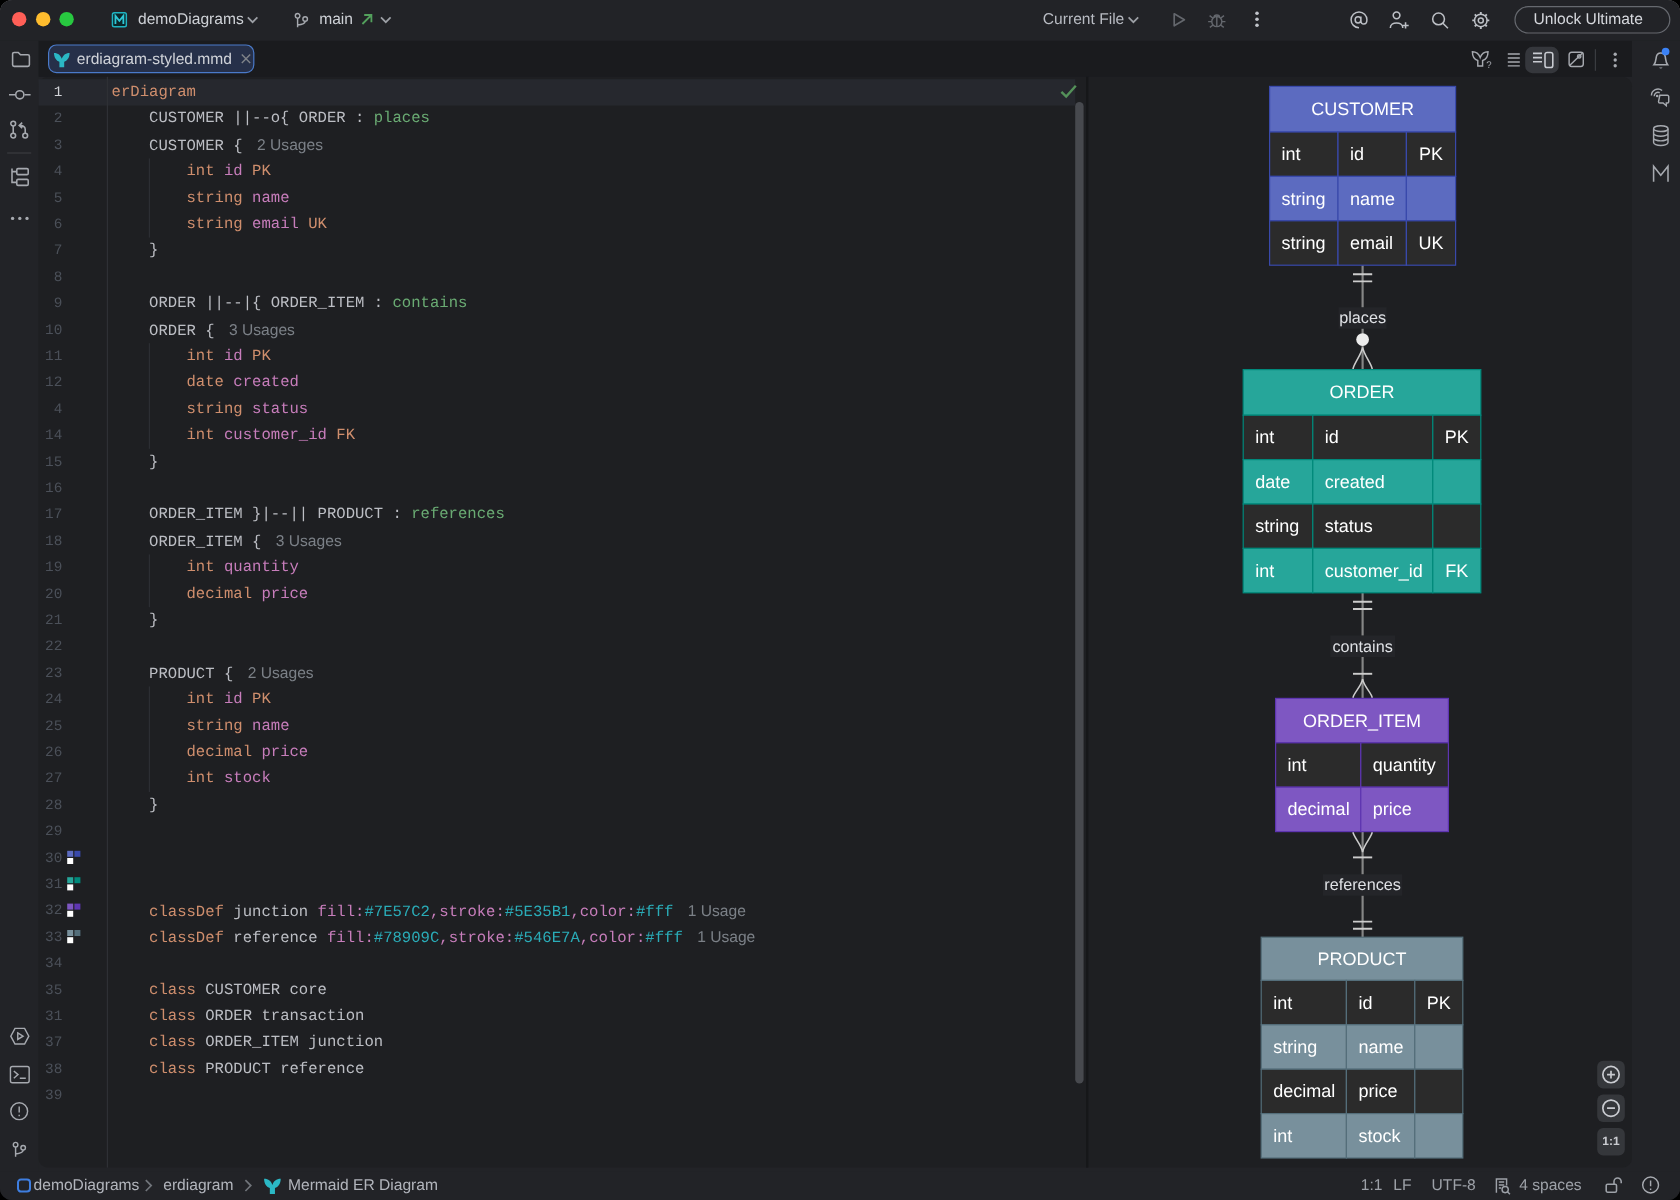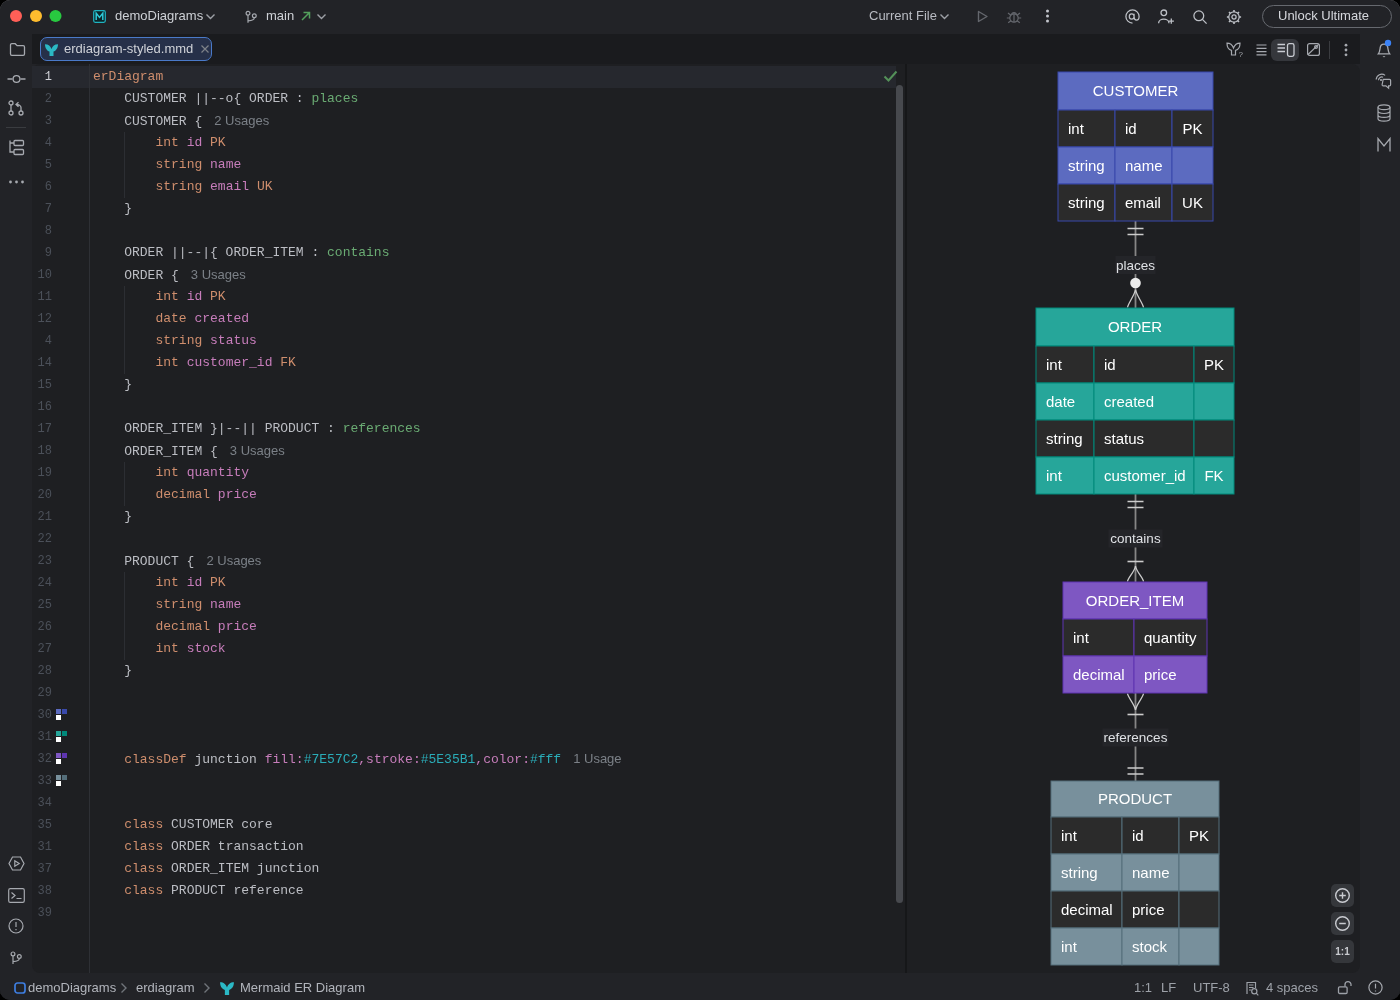--- a/index.html
+++ b/index.html
@@ -290,20 +290,21 @@
 <div class="cl" style="top:506px;">    }</div>
 <div class="cl" style="top:528px;"></div>
 <div class="cl" style="top:550px;">    PRODUCT {<span class="inlay">2 Usages</span></div>
 <div class="cl" style="top:572px;">        <span class="k">int</span> <span class="a">id</span> <span class="k">PK</span></div>
 <div class="cl" style="top:594px;">        <span class="k">string</span> <span class="a">name</span></div>
 <div class="cl" style="top:616px;">        <span class="k">decimal</span> <span class="a">price</span></div>
 <div class="cl" style="top:638px;">        <span class="k">int</span> <span class="a">stock</span></div>
 <div class="cl" style="top:660px;">    }</div>
 <div class="cl" style="top:682px;"></div>
 <div class="cl" style="top:748px;">    <span class="k">classDef</span> junction <span class="a">fill:</span><span class="t">#7E57C2</span><span class="a">,</span><span class="a">stroke:</span><span class="t">#5E35B1</span><span class="a">,</span><span class="a">color:</span><span class="t">#fff</span><span class="inlay">1 Usage</span></div>
+<div class="cl" style="top:770px;">    <span class="k">classDef</span> reference <span class="a">fill:</span><span class="t">#78909C</span><span class="a">,</span><span class="a">stroke:</span><span class="t">#546E7A</span><span class="a">,</span><span class="a">color:</span><span class="t">#fff</span><span class="inlay">1 Usage</span></div>
 <div class="cl" style="top:792px;"></div>
 <div class="cl" style="top:814px;">    <span class="k">class</span> CUSTOMER core</div>
 <div class="cl" style="top:836px;">    <span class="k">class</span> ORDER transaction</div>
 <div class="cl" style="top:858px;">    <span class="k">class</span> ORDER_ITEM junction</div>
 <div class="cl" style="top:880px;">    <span class="k">class</span> PRODUCT reference</div>
 <div class="cl" style="top:902px;"></div>
 <svg style="left:906px;top:64px" width="454" height="909" viewBox="0 0 454 909" font-family="Liberation Sans,sans-serif">
       <path d="M229.5 157.0 V244.0" stroke="#868686" stroke-width="1.8" fill="none"></path>
       <path d="M229.5 430.0 V518.0" stroke="#868686" stroke-width="1.8" fill="none"></path>
       <path d="M229.5 629.0 V717.0" stroke="#868686" stroke-width="1.8" fill="none"></path>

